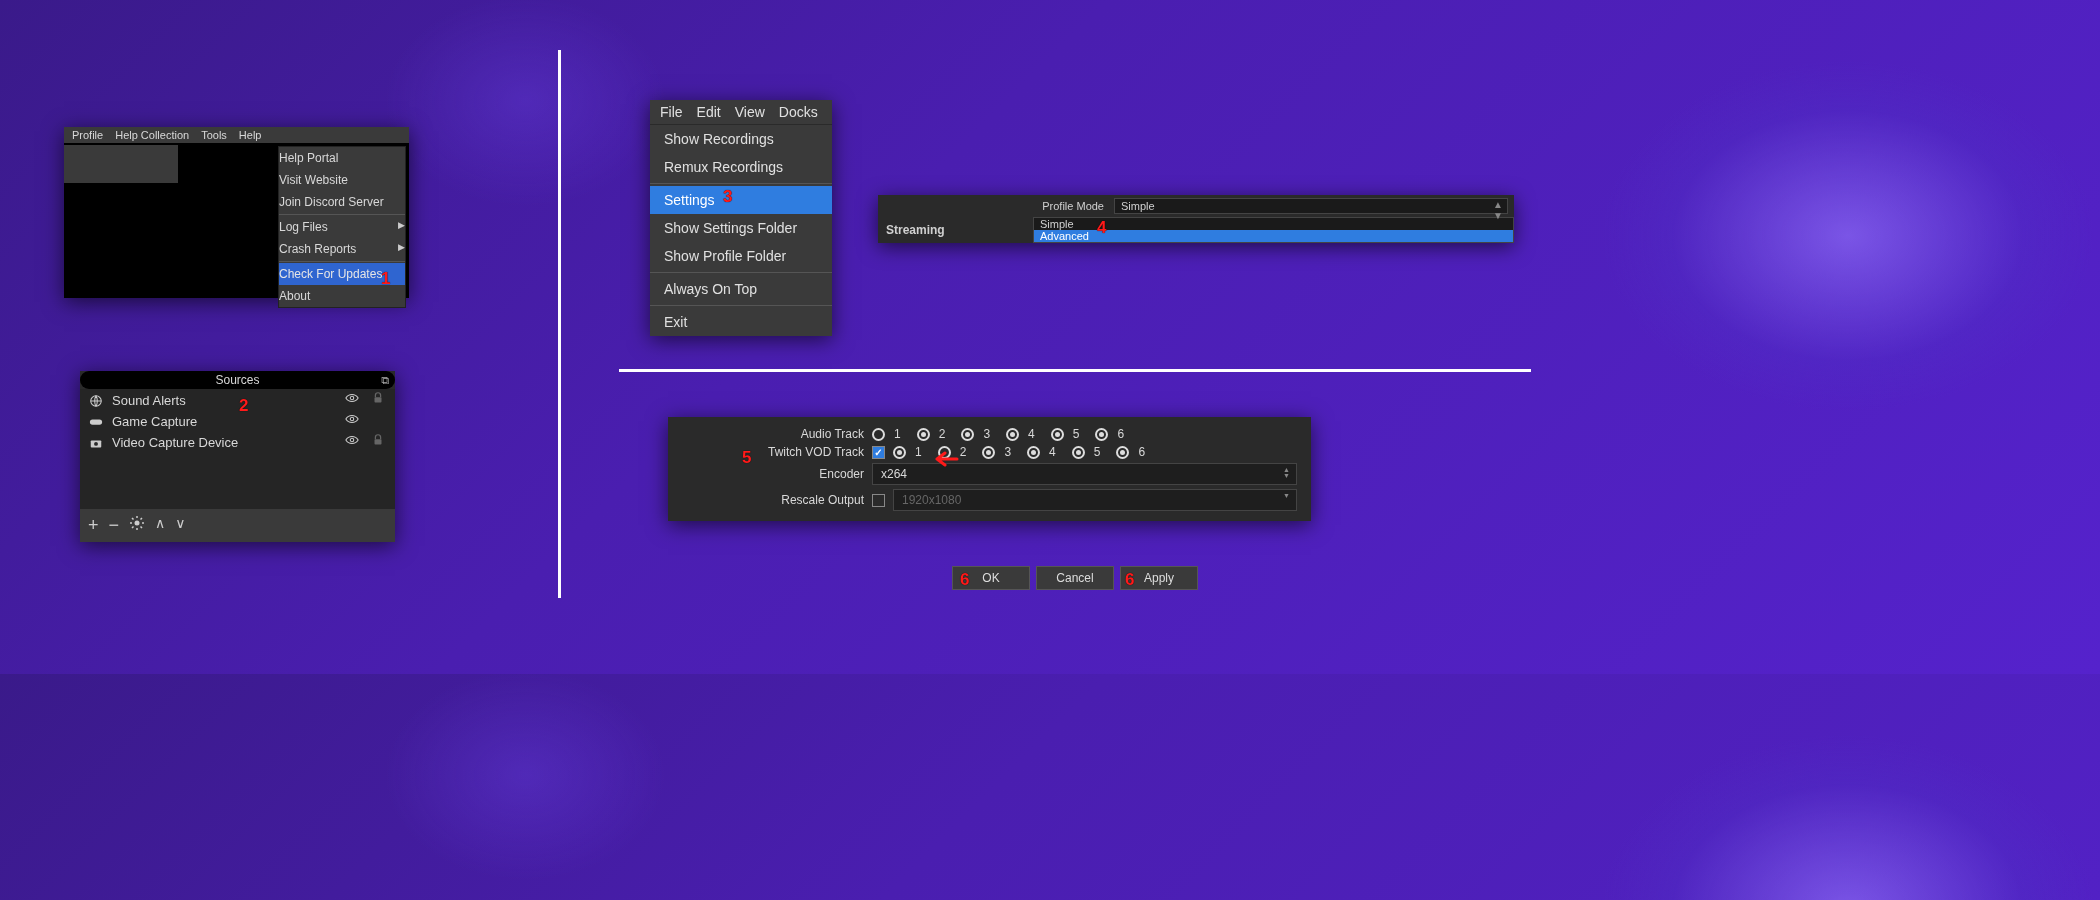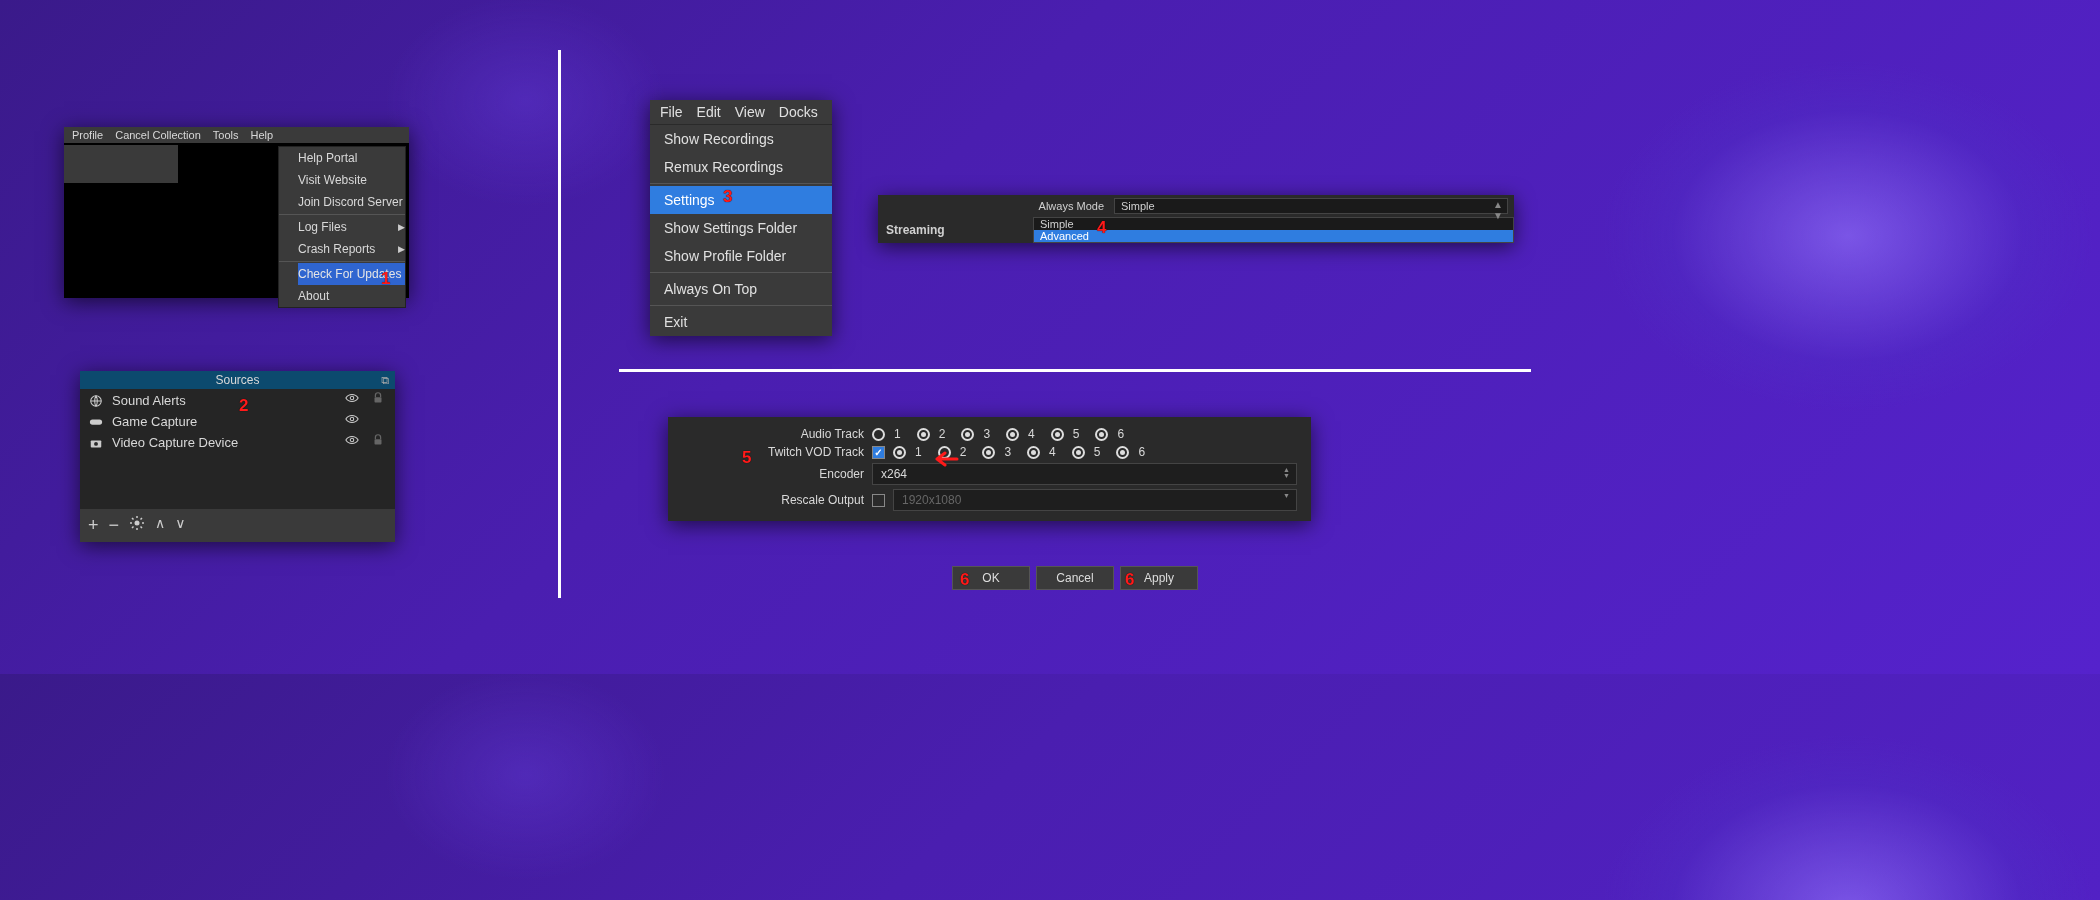--- a/index.html
+++ b/index.html
@@ -58,46 +58,45 @@
     width: 128px;
     background: #3a3a3a;
     border: 1px solid #222;
     font-size: 12px;
     color: #d8d8d8;
   }
   .helpmenu .mi {
     padding: 4px 0;
     display: flex;
     justify-content: space-between;
-    align-items: center;
     cursor: default;
-    margin-left: 19px;
   }
   .helpmenu .sep { height: 1px; background: #555; margin: 1px 0; }
   .helpmenu .mi.hl { background: #2f65d0; color: #e5e5e5; }
   .panel1-body { height: 155px; background: #000; }
   .panel1-left { position:absolute; left:0; top:18px; width:114px; height:38px; background:#3a3a3a;}
   .arrow-r { font-size: 9px; color:#ccc;}
 
   
   .panel2 {
     position: absolute;
     left: 80px; top: 371px;
     width: 315px;
     background: #2a2a2a;
     box-shadow: 0 4px 20px rgba(0,0,0,0.6);
     color: #d8d8d8;
     font-size: 13px;
   }
   .panel2 .titlebar {
-    background: #0c4a6e;
+    background: #000000;
     padding: 2px 8px;
     text-align: center;
     position: relative;
     font-size: 12px;
+    border-radius: 9px;
   }
   .panel2 .titlebar .popicon { position:absolute; right:6px; top:3px; font-size:11px; color:#aaa;}
   .panel2 .srcrow {
     display: flex; align-items: flex-end;
     padding: 2px 8px;
     gap: 8px;
   }
   .panel2 .srcrow .ico { width: 16px; display:inline-flex; justify-content:center; }
   .panel2 .srcrow .name { flex: 1; }
   .panel2 .srcrow .eye, .panel2 .srcrow .lock { width: 18px; text-align:center; color:#bbb; }
@@ -249,21 +248,21 @@
 </style>
 </head>
 <body>
 
 <div class="vdiv"></div>
 <div class="hdiv"></div>
 
 <div class="panel1">
   <div class="menubar">
     <span>Profile</span>
-    <span>Cancel Collection</span>
+    <span>Help Collection</span>
     <span>Tools</span>
     <span>Help</span>
   </div>
   <div class="panel1-left"></div>
   <div class="panel1-body"></div>
   <div class="helpmenu">
     <div class="mi">
         <span>Help Portal</span>
       </div>
     <div class="mi">
@@ -375,21 +374,21 @@
   <div class="fmi">Show Profile Folder</div>
   <div class="sep"></div>
   <div class="fmi">Always On Top</div>
   <div class="sep"></div>
   <div class="fmi">Exit</div>
 </div>
 <div class="annot" style="left:723px; top:187px;">3</div>
 
 <div class="panel4">
   <div class="row1">
-    <div class="lbl">Always Mode</div>
+    <div class="lbl">Profile Mode</div>
     <div class="dd">
       <span>Simple</span>
       <span class="caret">▲<br>▼</span>
     </div>
   </div>
   <div class="ddlist">
     <div class="opt">Simple</div>
     <div class="opt hl">Advanced</div>
   </div>
   <div class="streaming">Streaming</div>

